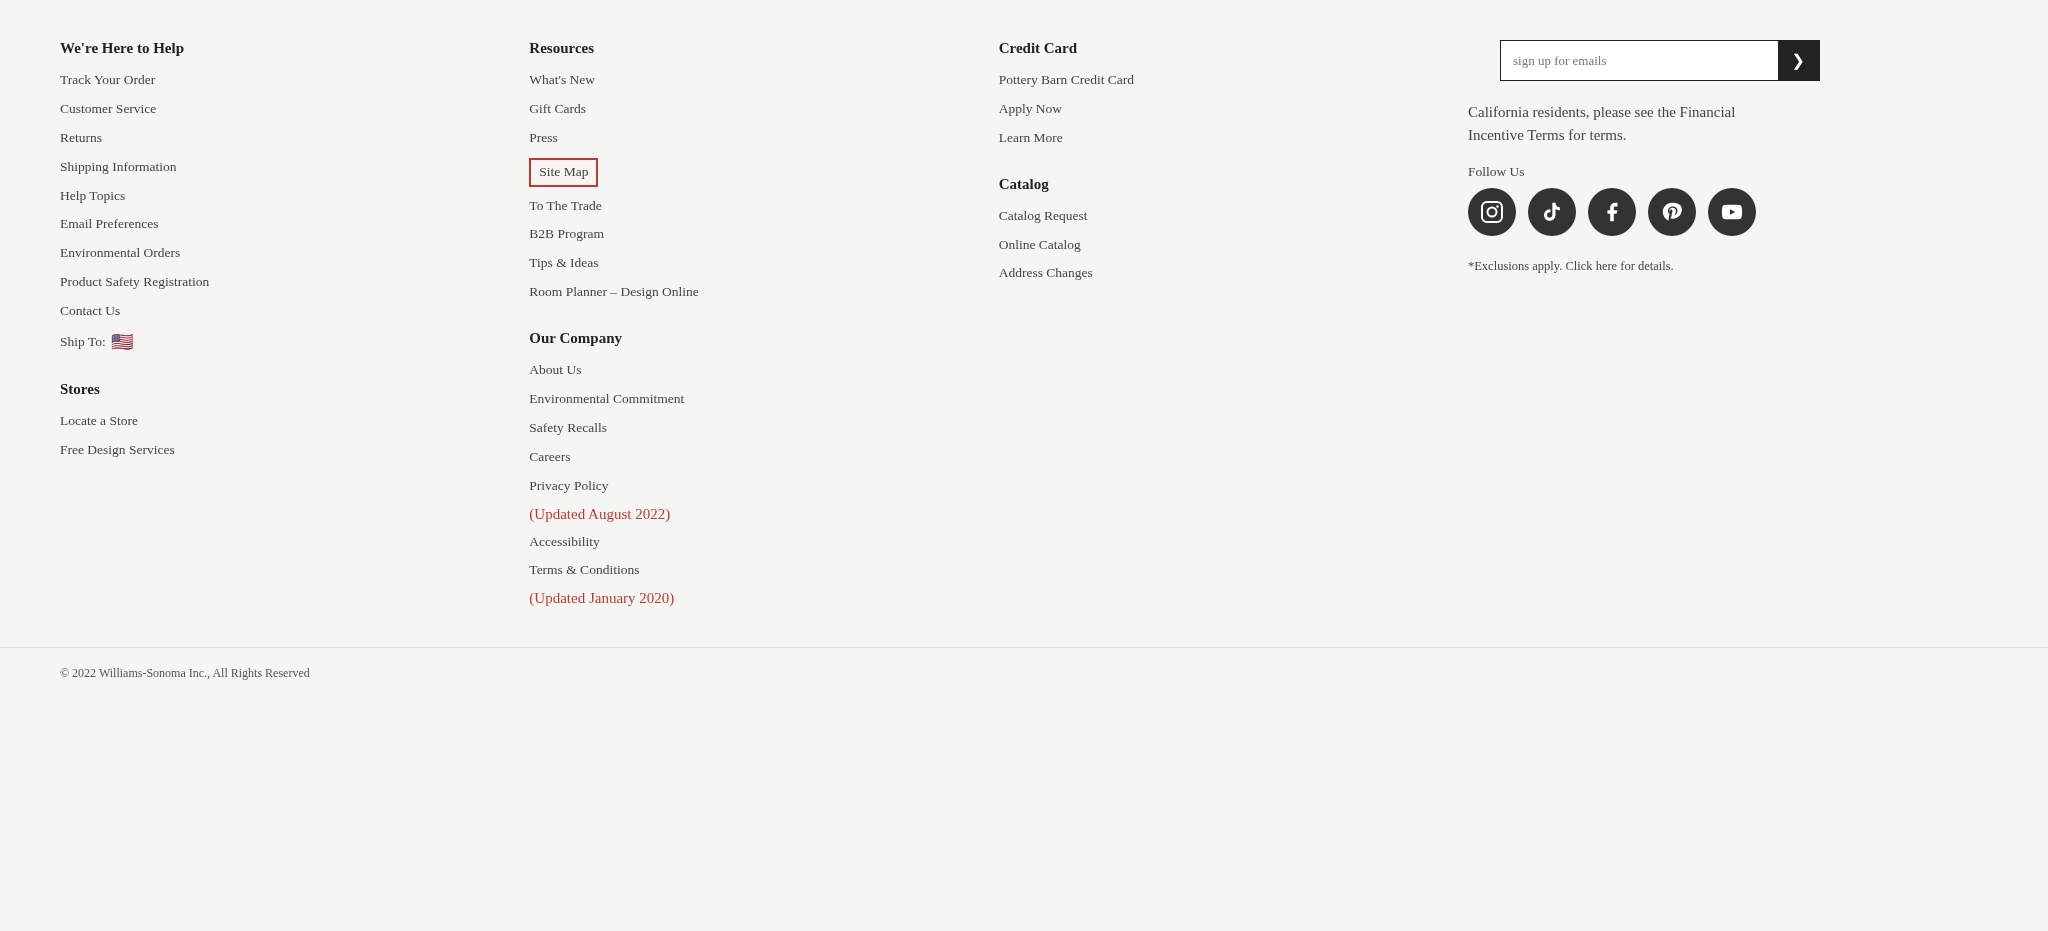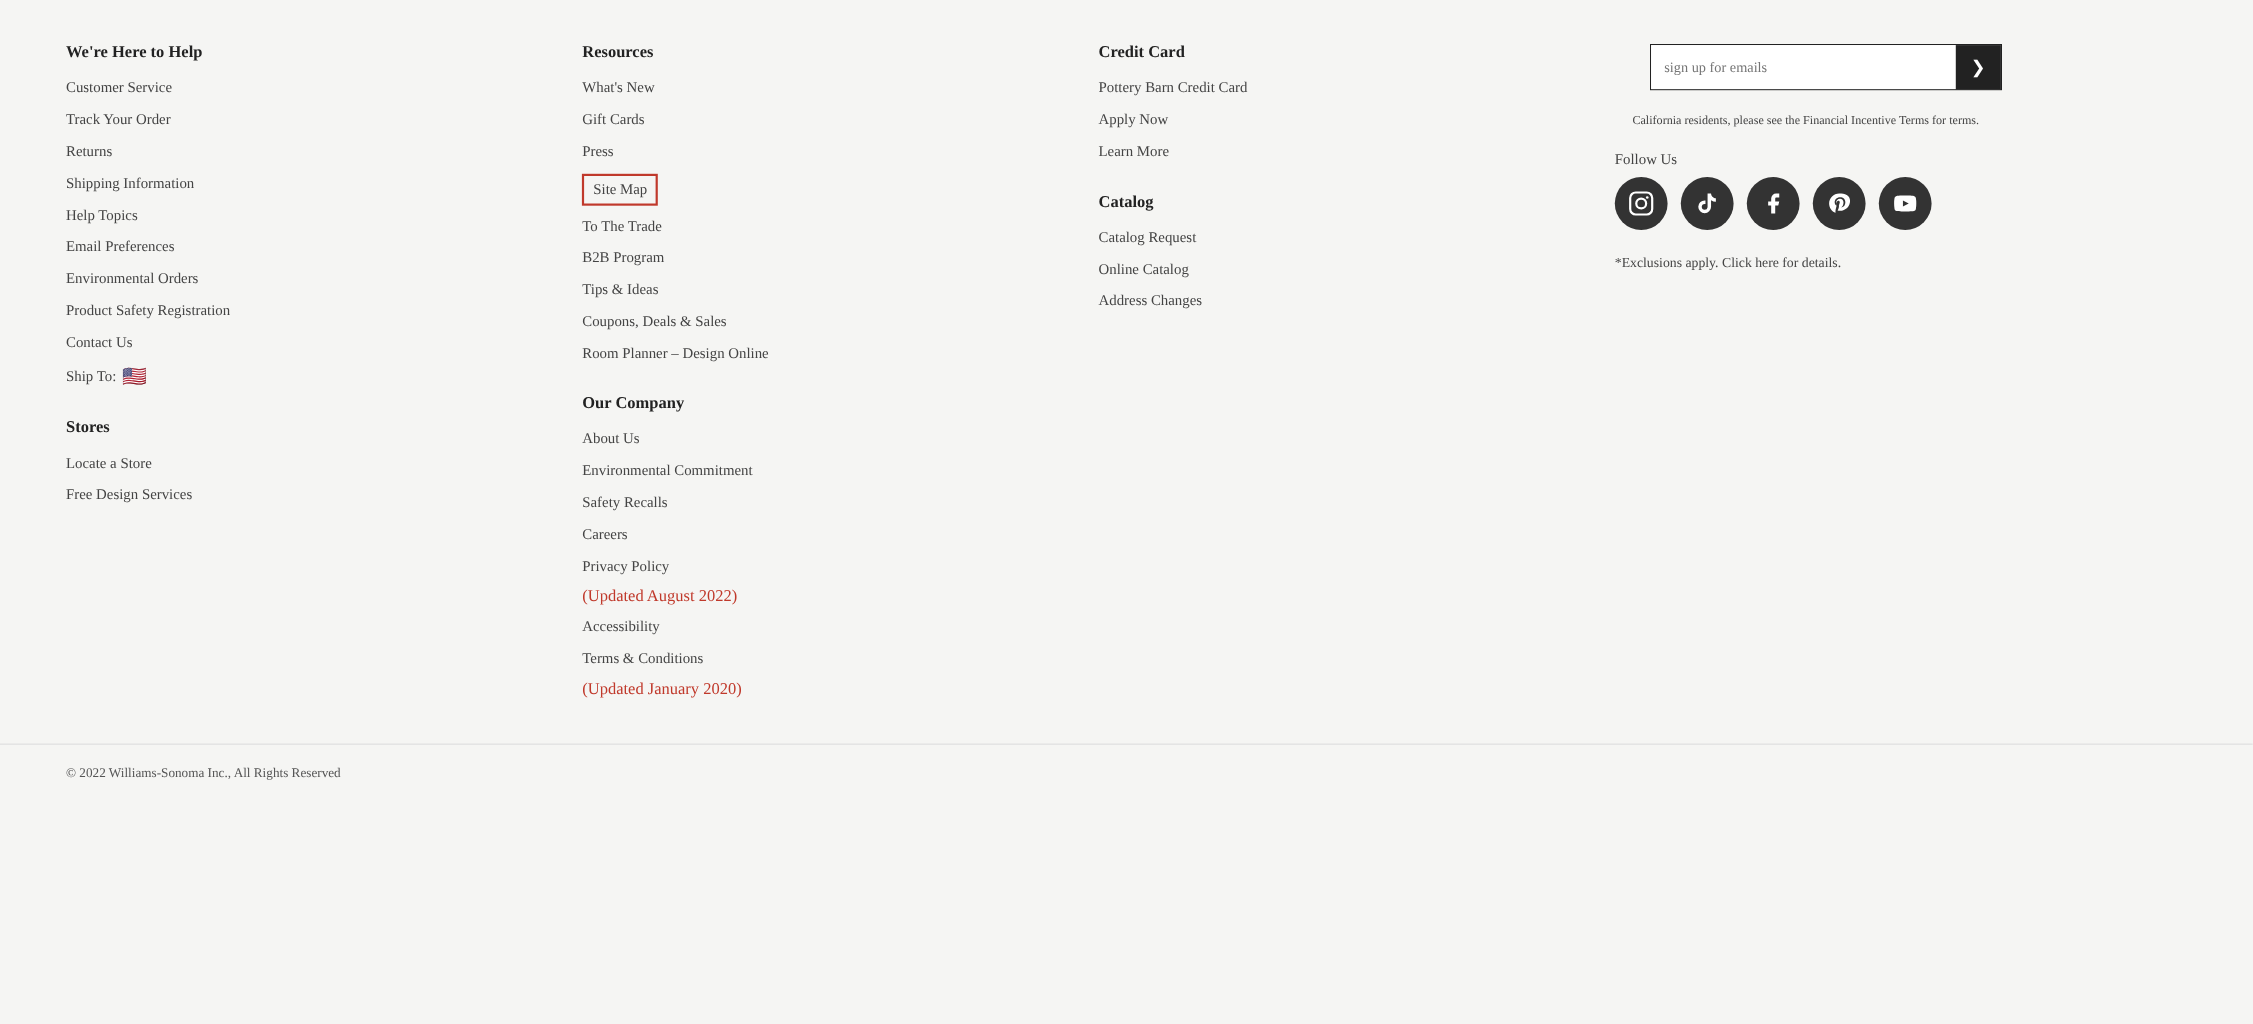--- a/index.html
+++ b/index.html
@@ -85,26 +85,25 @@
       border: none;
       color: #fff;
       padding: 10px 14px;
       cursor: pointer;
       font-size: 16px;
       display: flex;
       align-items: center;
       justify-content: center;
     }
     .california-text {
-      font-size: 11px;
+      font-size: 15px;
       color: #444;
       margin-bottom: 18px;
       max-width: 320px;
       line-height: 1.5;
-      margin-left: 16px;
     }
     .follow-us-label {
       font-size: 13.5px;
       color: #444;
       margin-bottom: 8px;
     }
     .social-icons {
       display: flex;
       gap: 12px;
       margin-bottom: 20px;
@@ -141,22 +140,22 @@
       font-size: 15px;
     }
   </style>
 </head>
 <body>
 
 <div class="footer-main">
 
   <div class="footer-col">
     <div class="col-heading">We're Here to Help</div>
+    <a class="footer-link">Track Your Order</a>
     <a class="footer-link">Customer Service</a>
-    <a class="footer-link">Track Your Order</a>
     <a class="footer-link">Returns</a>
     <a class="footer-link">Shipping Information</a>
     <a class="footer-link">Help Topics</a>
     <a class="footer-link">Email Preferences</a>
     <a class="footer-link">Environmental Orders</a>
     <a class="footer-link">Product Safety Registration</a>
     <a class="footer-link">Contact Us</a>
     <div class="ship-to-row">
       <span>Ship To:</span>
       <span class="flag-emoji">🇺🇸</span>
@@ -169,21 +168,20 @@
 
   <div class="footer-col">
     <div class="col-heading">Resources</div>
     <a class="footer-link">What's New</a>
     <a class="footer-link">Gift Cards</a>
     <a class="footer-link">Press</a>
     <a class="footer-link highlighted">Site Map</a>
     <a class="footer-link">To The Trade</a>
     <a class="footer-link">B2B Program</a>
     <a class="footer-link">Tips &amp; Ideas</a>
-    <a class="footer-link">Coupons, Deals &amp; Sales</a>
     <a class="footer-link">Room Planner – Design Online</a>
 
     <div class="col-heading secondary-heading">Our Company</div>
     <a class="footer-link">About Us</a>
     <a class="footer-link">Environmental Commitment</a>
     <a class="footer-link">Safety Recalls</a>
     <a class="footer-link">Careers</a>
     <a class="footer-link">Privacy Policy</a>
     <a class="updated-link">(Updated August 2022)</a>
     <a class="footer-link">Accessibility</a>

